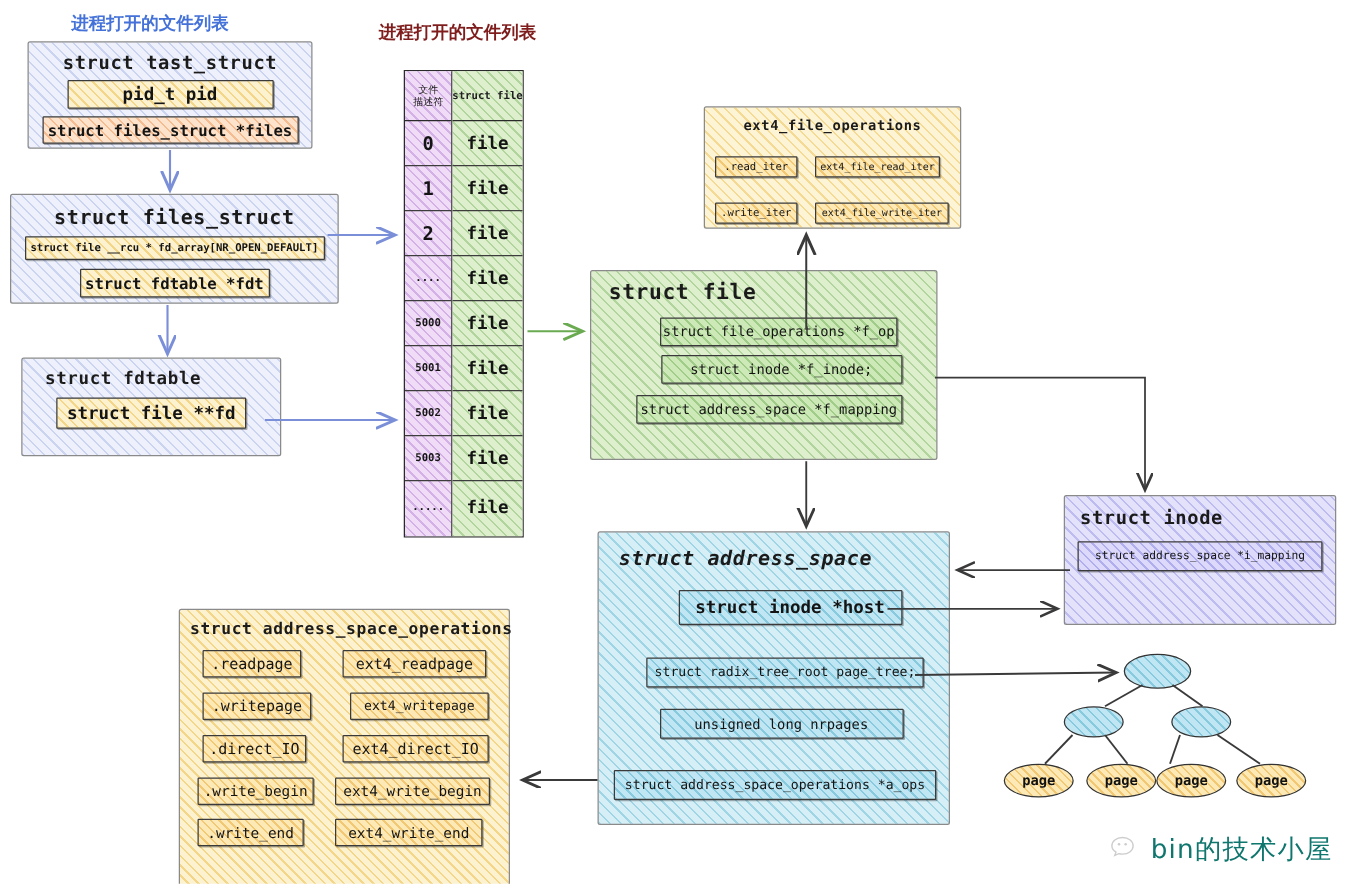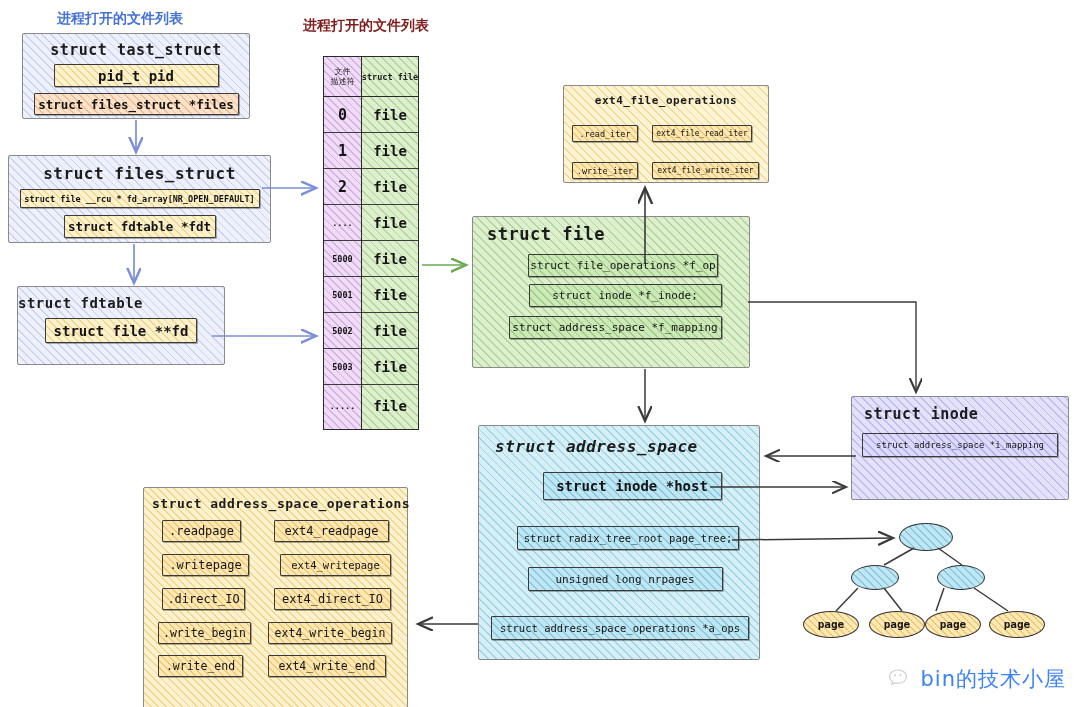--- a/index.html
+++ b/index.html
@@ -123,21 +123,21 @@
     position:absolute;border:1.6px solid #333;border-radius:50%;
     display:flex;align-items:center;justify-content:center;
     font-size:11px;font-weight:700;color:#111;
   }
 
   svg.ovl{position:absolute;left:0;top:0;width:1080px;height:707px;pointer-events:none;}
 
   
   #wm{
     position:absolute;right:14px;bottom:14px;display:flex;align-items:center;gap:7px;
-    color:#3b82f6;font-family:"DejaVu Sans","Liberation Sans",sans-serif;
+    color:#0f766e;font-family:"DejaVu Sans","Liberation Sans",sans-serif;
     font-size:21px;letter-spacing:1px;
   }
 </style>
 </head>
 <body>
 
 <div id="stage">
 
   <div class="abs sect-title t-blue" style="left:57px;top:10px;">进程打开的文件列表</div>
   <div class="abs sect-title t-orange" style="left:303px;top:17px;">进程打开的文件列表</div>
@@ -148,21 +148,21 @@
     <div class="field h-orange" style="width:203px;height:20px;font-size:12.5px;font-weight:700;margin-top:6px;">struct  files_struct *files</div>
   </div>
 
   <div class="abs box h-blue" style="left:8px;top:155px;width:263px;height:88px;padding-top:5px;">
     <div class="hdr" style="font-size:16px;margin:3px 0 6px 0;">struct files_struct</div>
     <div class="field h-yellow" style="width:238px;height:17px;font-size:8.5px;font-weight:700;">struct file __rcu * fd_array[NR_OPEN_DEFAULT]</div>
     <div class="field h-yellow" style="width:150px;height:21px;font-size:12.5px;font-weight:700;margin-top:7px;">struct fdtable *fdt</div>
   </div>
 
   <div class="abs box h-blue" style="left:17px;top:286px;width:208px;height:79px;padding-top:5px;">
-    <div class="hdr" style="font-size:14px;margin:3px 0 7px 0;align-self:flex-start;">struct fdtable</div>
+    <div class="hdr" style="font-size:14px;margin:3px 0 7px 0;align-self:flex-start;padding-left:18px;">struct fdtable</div>
     <div class="field h-yellow" style="width:150px;height:23px;font-size:14px;font-weight:700;">struct file **fd</div>
   </div>
 
   <div class="abs" id="fdtable" style="left:323px;top:56px;width:96px;height:374px;">
     <div class="col colL h-purple">
       <div class="cellL hd" style="height:40px;">
         <div class="fd-hd-cn"><span style="white-space:pre-line">文件
 描述符</span></div>
       </div>
       <div class="cellL" style="height:36px;">

